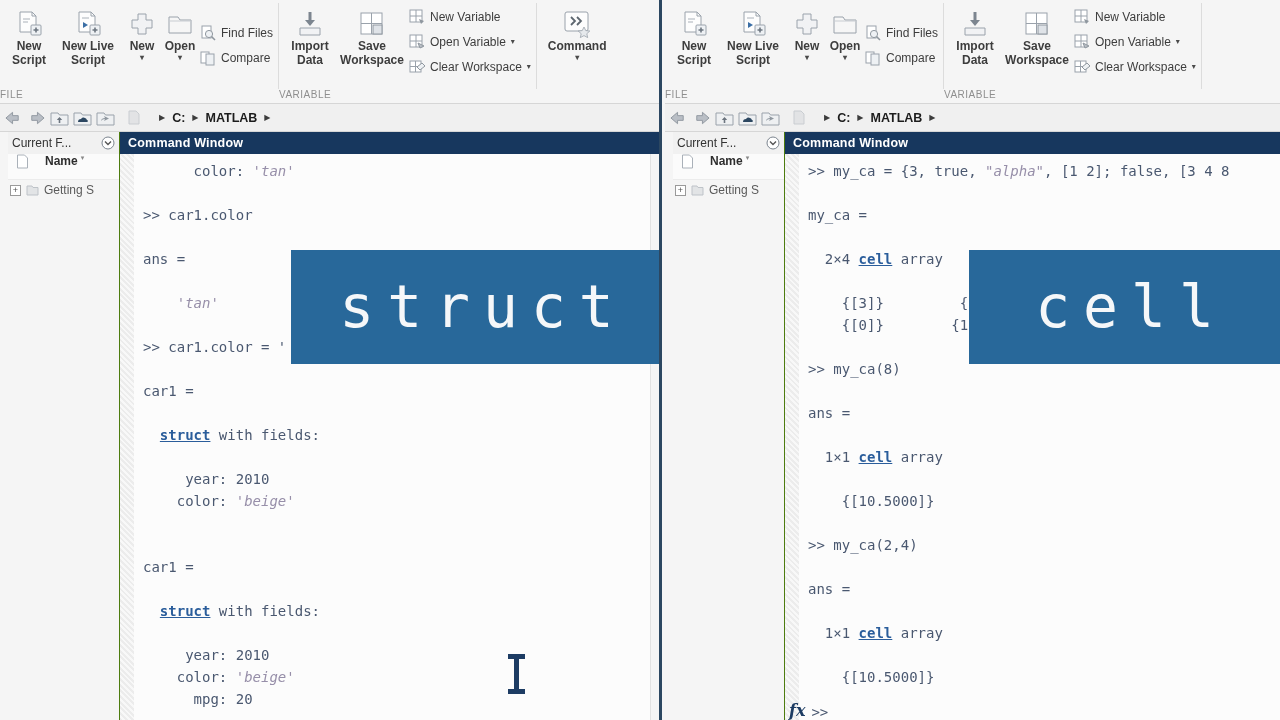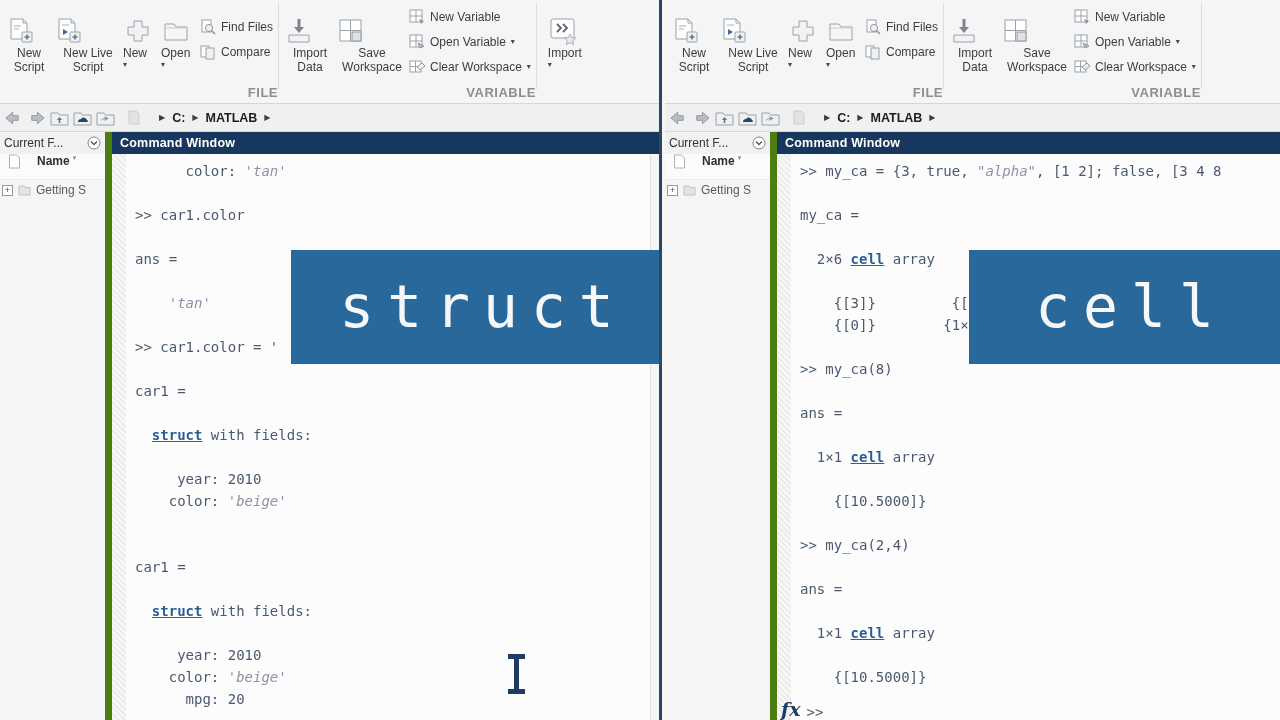--- a/index.html
+++ b/index.html
@@ -11,45 +11,45 @@
   .mat-window { position:absolute; top:0; height:720px; overflow:hidden; background:#f5f5f5; }
   .win-left  { left:0; width:662px; border-right:3px solid #2c4761; }
   .win-right { left:665px; width:615px; }
   .win-inner { position:relative; width:662px; height:720px; }
 
   
   .ribbon { position:relative; display:flex; height:104px; background:#f5f5f5;
             border-bottom:1px solid #d6d6d6; }
   .rb-group { position:relative; display:flex; align-items:flex-start; padding:0 5px; height:100%; }
   .rb-sep { width:1px; height:86px; margin-top:3px; background:#dcdcdc; }
-  .rb-grouplabel { position:absolute; left:0; right:0; bottom:3px; text-align:right;
-                   font-size:13px; color:#8e8e8e; letter-spacing:0.5px;font-weight:bold; }
-  .rb-big { display:flex; flex-direction:column; align-items:flex-start; text-align:center;
-            padding-top:16px; font-size:12px; line-height:14px; color:#3d3d3d; cursor:default; }
+  .rb-grouplabel { position:absolute; left:0; right:0; bottom:3px; text-align:left;
+                   font-size:10px; color:#8e8e8e; letter-spacing:0.5px; }
+  .rb-big { display:flex; flex-direction:column; align-items:center; text-align:center;
+            padding-top:9px; font-size:12px; line-height:14px; color:#3d3d3d; cursor:default;font-weight:bold; }
   .rb-ic { width:30px; height:30px; display:flex; align-items:center; justify-content:center; }
   .rb-caret { font-size:8px; color:#4a4a4a; line-height:9px; }
-  .rb-list { display:flex; flex-direction:column; padding-top:14px; }
+  .rb-list { display:flex; flex-direction:column; padding-top:20px; }
   .rb-row { display:flex; align-items:center; gap:5px; height:25px; font-size:12px; color:#3d3d3d; }
   .rb-row .rb-ic-s { width:17px; height:17px; display:flex; align-items:center; justify-content:center; }
   .w-newscript { width:48px; } .w-newlive { width:70px; } .w-sm { width:38px; margin-top:0; }
   .w-import { width:52px; } .w-savews { width:72px; }
   .rb-fav { margin-left:6px; width:60px; }
 
   
   .addressbar { display:flex; align-items:center; height:28px; background:#f0f0f0;
                 border-bottom:1px solid #d6d6d6; padding:0 3px; gap:3px; }
   .ab-ic { width:20px; height:18px; display:flex; align-items:center; justify-content:center; }
   .breadcrumb { display:flex; align-items:center; gap:7px; margin-left:12px; }
   .bc-arrow { font-size:8px; color:#3c3c3c; }
   .bc-label { font-size:12.5px; font-weight:bold; color:#1c1c1c; }
 
   
   .main { position:relative; display:flex; height:588px; }
-  .sidebar { width:112px; background:#f5f5f5; border-right:7px solid #4d7c0f;
-             display:flex; flex-direction:column; }
+  .sidebar { width:112px; background:#f5f5f5; border-right:1px solid #4d7c0f;
+             display:flex; flex-direction:column;margin-left:8px; }
   .sb-header { height:22px; display:flex; align-items:center; padding:0 4px;
                font-size:12px; color:#333; background:#f1f1f1; }
   .sb-title { flex:1; white-space:nowrap; overflow:hidden; }
   .sb-name { height:26px; display:flex; align-items:flex-start; background:#fbfbfb;
              border-bottom:1px solid #ececec; }
   .sb-name-label { font-size:12px; font-weight:bold; color:#2e2e2e; margin-left:16px; }
   .sb-sort { font-size:7px; color:#888; margin-left:3px; }
   .sb-item { height:20px; display:flex; align-items:center; font-size:12px; color:#5a5a5a;
              white-space:nowrap; overflow:hidden; }
   .sb-expander { width:11px; height:11px; border:1px solid #9a9a9a; background:#fff;
@@ -66,21 +66,21 @@
   .cw-lines { position:absolute; left:23px; top:6px; right:0;
               font-family:"DejaVu Sans Mono", monospace; font-size:14px; line-height:22px;
               color:#4a5870; }
   .cw-line { height:22px; white-space:pre; }
   .seg-str { color:#978fa9;font-style:italic; }
   .seg-link { color:#2a5d9b; font-weight:bold; text-decoration:underline; }
   .cw-scroll { position:absolute; right:0; top:0; bottom:0; width:12px; background:#f5f5f5;
                border-left:1px solid #e2e2e2; }
   .fx-line { position:absolute; left:4px; bottom:0; height:22px; display:flex; align-items:flex-end; }
   .fx-glyph { font-family:"DejaVu Serif", serif; font-style:italic; font-weight:bold;
-              font-size:19px; color:#1d3c63; }
+              font-size:16px; color:#1d3c63; }
   .fx-prompt { font-family:"DejaVu Sans Mono", monospace; font-size:14px; color:#4a5870;
                margin-left:6px; }
 
   
   .banner { position:absolute; top:250px; height:114px; display:flex; align-items:center;
             justify-content:center; z-index:5; }
   .banner-left  { left:291px; width:371px; }
   .banner-right { left:304px; width:311px; }
   .banner-text { font-family:"DejaVu Sans Mono", monospace; font-size:58px; color:#f5f7f9;
                  letter-spacing:13px; margin-right:-13px; }
@@ -228,21 +228,21 @@
       <div class="rb-group rb-fav">
         <div class="rb-big" style="width:60px;">
           <span class="rb-ic">
             <svg width="30" height="30" viewBox="0 0 30 30">
                   <rect x="3" y="3" width="23" height="19" rx="2" fill="#fdfdfd" stroke="#9aa2ab"></rect>
                   <path d="M9 8l4 4-4 4" fill="none" stroke="#5d666f" stroke-width="1.8"></path>
                   <path d="M15 8l4 4-4 4" fill="none" stroke="#5d666f" stroke-width="1.8"></path>
                   <path d="M22 18l1.8 3.6 4 .4-3 2.7.9 3.9-3.7-2-3.7 2 .9-3.9-3-2.7 4-.4z" fill="#e6e9ec" stroke="#9aa2ab" stroke-width="0.8"></path>
                 </svg>
           </span>
-          <span>Import</span>
+          <span>Command</span>
           <span class="rb-caret">▾</span>
         </div>
       </div>
     </div>
 
     <div class="addressbar">
       <span class="ab-ic">
         <svg width="17" height="14" viewBox="0 0 18 14">
               <path d="M8 1L1 7l7 6v-3.5h6v-5H8z" fill="#b9bec5" stroke="#8f979f"></path>
             </svg>
@@ -577,21 +577,21 @@
       <div class="cmdwin">
         <div class="cw-header">
           <span>Command Window</span>
         </div>
         <div class="cw-body">
           <div class="cw-lines">
                 <div class="cw-line"><span>&gt;&gt; my_ca = {3, true, </span><span class="seg-str">"alpha"</span><span>, [1 2]; false, [3 4 8</span></div>
                 <div class="cw-line"></div>
                 <div class="cw-line"><span>my_ca =</span></div>
                 <div class="cw-line"></div>
-                <div class="cw-line"><span>  2×6 </span><span class="seg-link">cell</span><span> array</span></div>
+                <div class="cw-line"><span>  2×4 </span><span class="seg-link">cell</span><span> array</span></div>
                 <div class="cw-line"></div>
                 <div class="cw-line"><span>    {[3]}         {[</span></div>
                 <div class="cw-line"><span>    {[0]}        {1×3</span></div>
                 <div class="cw-line"></div>
                 <div class="cw-line"><span>&gt;&gt; my_ca(8)</span></div>
                 <div class="cw-line"></div>
                 <div class="cw-line"><span>ans =</span></div>
                 <div class="cw-line"></div>
                 <div class="cw-line"><span>  1×1 </span><span class="seg-link">cell</span><span> array</span></div>
                 <div class="cw-line"></div>

